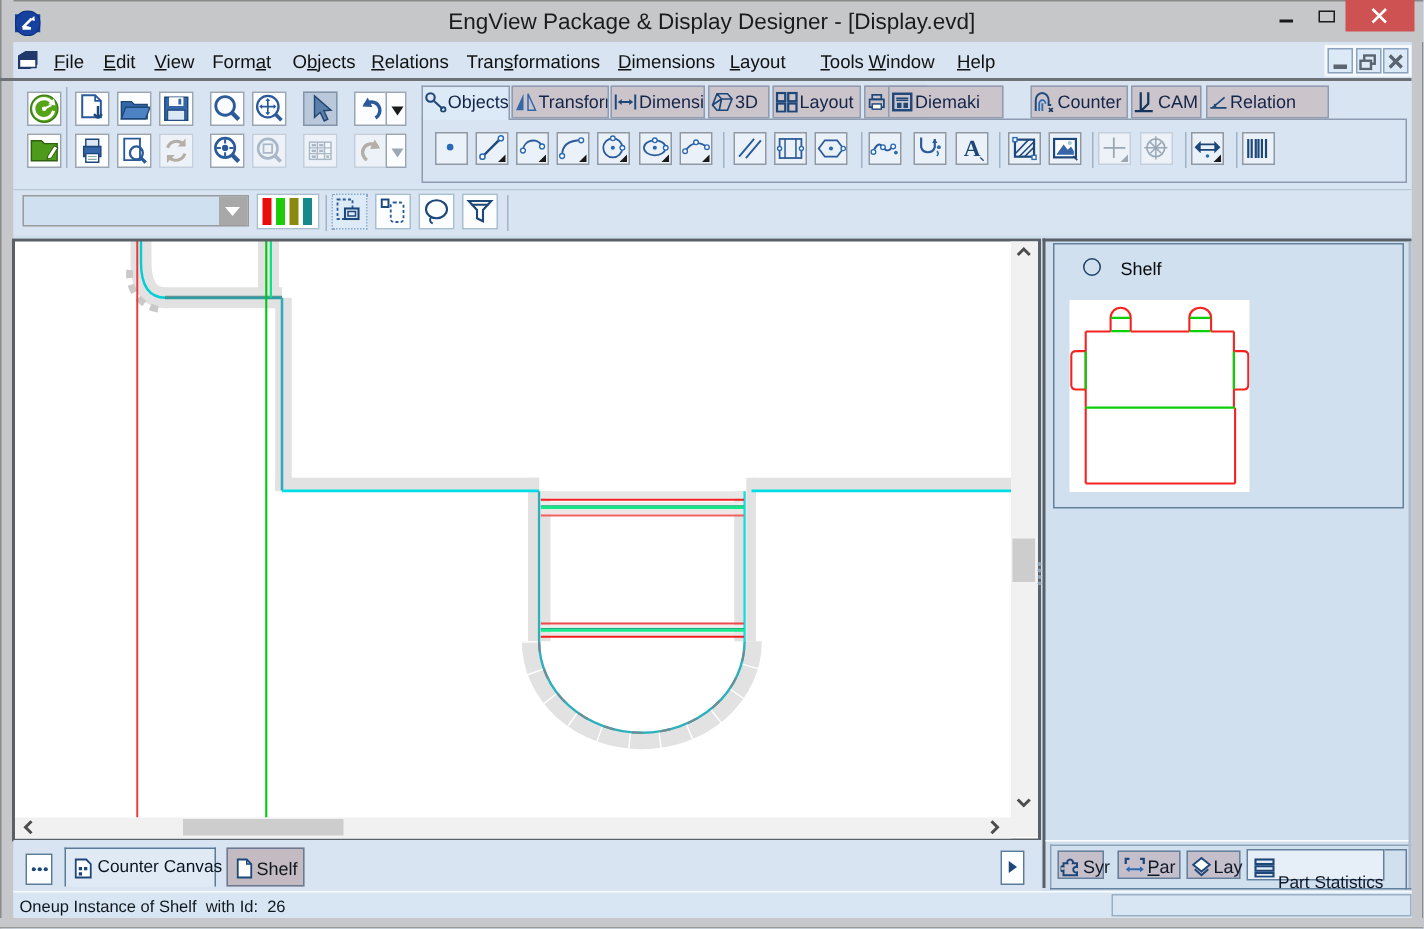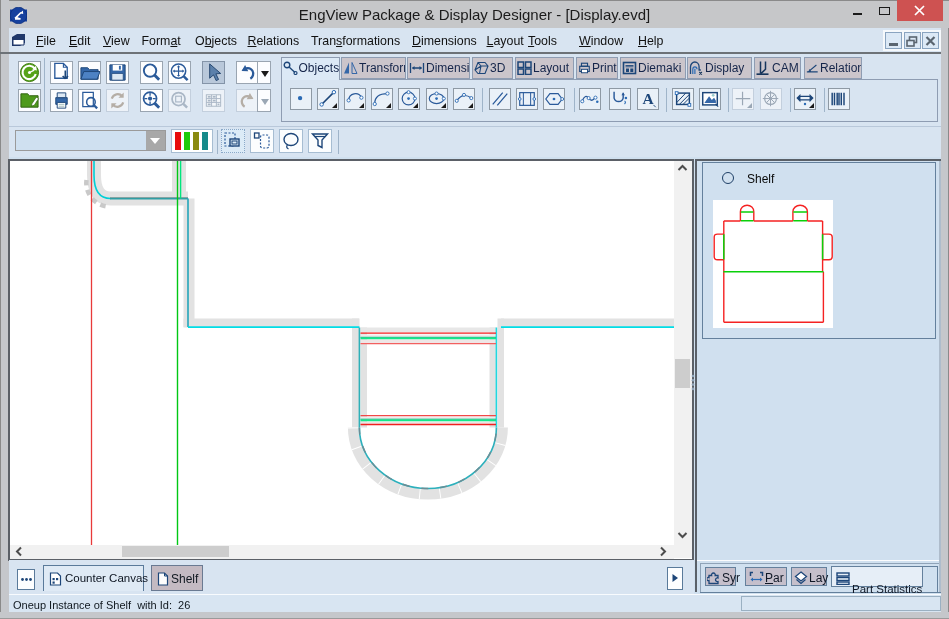--- a/index.html
+++ b/index.html
@@ -82,21 +82,21 @@
 </svg>
 <span class="mi" style="left:36px"><u>F</u>ile</span>
 <span class="mi" style="left:69px"><u>E</u>dit</span>
 <span class="mi" style="left:103px"><u>V</u>iew</span>
 <span class="mi" style="left:141.5px">Form<u>a</u>t</span>
 <span class="mi" style="left:195px">O<u>b</u>jects</span>
 <span class="mi" style="left:247.5px"><u>R</u>elations</span>
 <span class="mi" style="left:311px">Tran<u>s</u>formations</span>
 <span class="mi" style="left:412px"><u>D</u>imensions</span>
 <span class="mi" style="left:486.5px"><u>L</u>ayout</span>
-<span class="mi" style="left:528px"><u>T</u>ools</span>
+<span class="mi" style="left:547px"><u>T</u>ools</span>
 <span class="mi" style="left:579px"><u>W</u>indow</span>
 <span class="mi" style="left:638px"><u>H</u>elp</span>
 
 <div class="abs" style="left:883px;top:30px;width:58px;height:21px;background:#f6f9fc"></div>
 <div class="abs" style="left:885px;top:32px;width:17px;height:17px;background:#dce9f6;border:1px solid #8aa4c0"></div>
 <div class="abs" style="left:903.5px;top:32px;width:17px;height:17px;background:#dce9f6;border:1px solid #8aa4c0"></div>
 <div class="abs" style="left:922px;top:32px;width:17px;height:17px;background:#dce9f6;border:1px solid #8aa4c0"></div>
 <div class="abs" style="left:889px;top:43px;width:9px;height:2.5px;background:#5a6570"></div>
 <svg class="abs" style="left:906px;top:36px" width="12" height="11" viewBox="0 0 12 11">
     <rect x="3.5" y="1" width="7" height="5.5" fill="none" stroke="#5a6570" stroke-width="1.6"></rect>
@@ -254,37 +254,37 @@
         <rect x="1" y="1" width="5.5" height="5.5" fill="none" stroke="#1d4679" stroke-width="1.5"></rect>
         <rect x="8.5" y="1" width="5.5" height="5.5" fill="none" stroke="#1d4679" stroke-width="1.5"></rect>
         <rect x="1" y="8" width="5.5" height="5.5" fill="none" stroke="#1d4679" stroke-width="1.5"></rect>
         <rect x="8.5" y="8" width="5.5" height="5.5" fill="none" stroke="#1d4679" stroke-width="1.5"></rect>
       </svg></span><span class="ttxt">Layout</span></div>
 <div class="tab" style="left:576px;width:42px"><span class="ticon"><svg width="13" height="14" viewBox="0 0 15 14">
         <rect x="2" y="5" width="11" height="6" fill="none" stroke="#1d4679" stroke-width="1.3"></rect>
         <rect x="4" y="1.5" width="7" height="3.5" fill="none" stroke="#1d4679" stroke-width="1.3"></rect>
         <rect x="4" y="8.5" width="7" height="4" fill="#fff" stroke="#1d4679" stroke-width="1.1"></rect>
       </svg></span><span class="ttxt">Print</span></div>
-<div class="tab" style="left:620px;width:66px"><span class="ticon"><svg width="15" height="14" viewBox="0 0 15 14">
+<div class="tab" style="left:592px;width:77px"><span class="ticon"><svg width="15" height="14" viewBox="0 0 15 14">
         <rect x="1.5" y="1.5" width="12" height="11" fill="none" stroke="#1d4679" stroke-width="1.6"></rect>
         <path d="M3.5 4.5 h8 M3.5 5.8 h8" stroke="#1d4679" stroke-width=".9"></path>
         <rect x="4" y="7.5" width="3" height="3.5" fill="#1d4679"></rect>
         <rect x="8.3" y="7.5" width="3" height="3.5" fill="#1d4679"></rect>
       </svg></span><span class="ttxt">Diemaki</span></div>
 <div class="tab" style="left:687px;width:65px"><span class="ticon"><svg width="15" height="14" viewBox="0 0 15 14">
         <path d="M1.5 13 V6 A4.3 5 0 0 1 10.1 6 V9 H11.8" fill="none" stroke="#1d4679" stroke-width="1.3"></path>
         <path d="M3.8 13 V8.2 A2.1 2.4 0 0 1 8 8.2" fill="none" stroke="#2a6ab4" stroke-width="1.2"></path>
         <path d="M5.9 13 V7.8" stroke="#2a6ab4" stroke-width="1.2"></path>
         <path d="M10.3 11 l2.6 2.6 m0 -2.6 l-2.6 2.6" stroke="#16355c" stroke-width="1.1"></path>
-      </svg></span><span class="ttxt">Display</span></div>
+      </svg></span><span class="ttxt">Counter</span></div>
 <div class="tab" style="left:754px;width:47px"><span class="ticon"><svg width="15" height="14" viewBox="0 0 15 14">
         <path d="M4.5 0.5 V12.8 M9.5 0.5 V8.2 L4.8 12.8" fill="none" stroke="#16355c" stroke-width="1.5"></path>
         <path d="M0.5 13.2 H12.5" stroke="#16355c" stroke-width="1.7"></path>
       </svg></span><span class="ttxt">CAM</span></div>
-<div class="tab" style="left:804px;width:58px"><span class="ticon"><svg width="13" height="14" viewBox="0 0 15 14">
+<div class="tab" style="left:804px;width:82px"><span class="ticon"><svg width="13" height="14" viewBox="0 0 15 14">
         <path d="M1 11.5 H13.5 M2.5 11.5 L12 3.5" stroke="#1d4679" stroke-width="1.3"></path>
         <path d="M5.2 11.5 a4 4 0 0 0 -1.2 -2.9" fill="none" stroke="#1d4679" stroke-width="1.1"></path>
       </svg></span><span class="ttxt">Relation</span></div>
 
 <div class="tb2" style="left:290px">
     <svg width="22" height="22" viewBox="0 0 22 22">
       <circle cx="10" cy="10" r="2.4" fill="#2a6ab4"></circle>
     </svg>
   </div>
 <div class="tb2 dd" style="left:317px">

